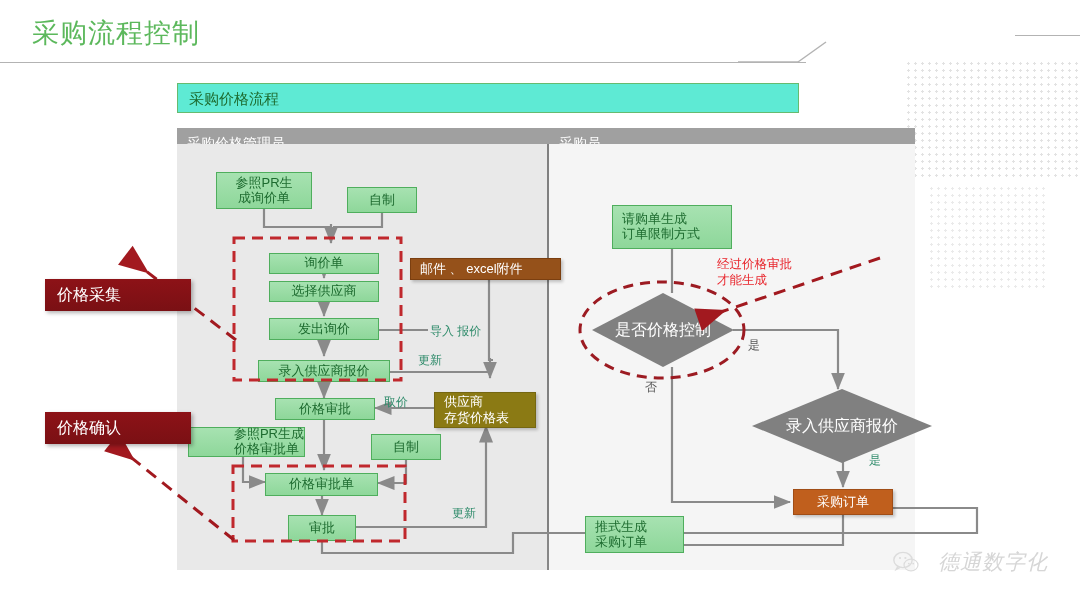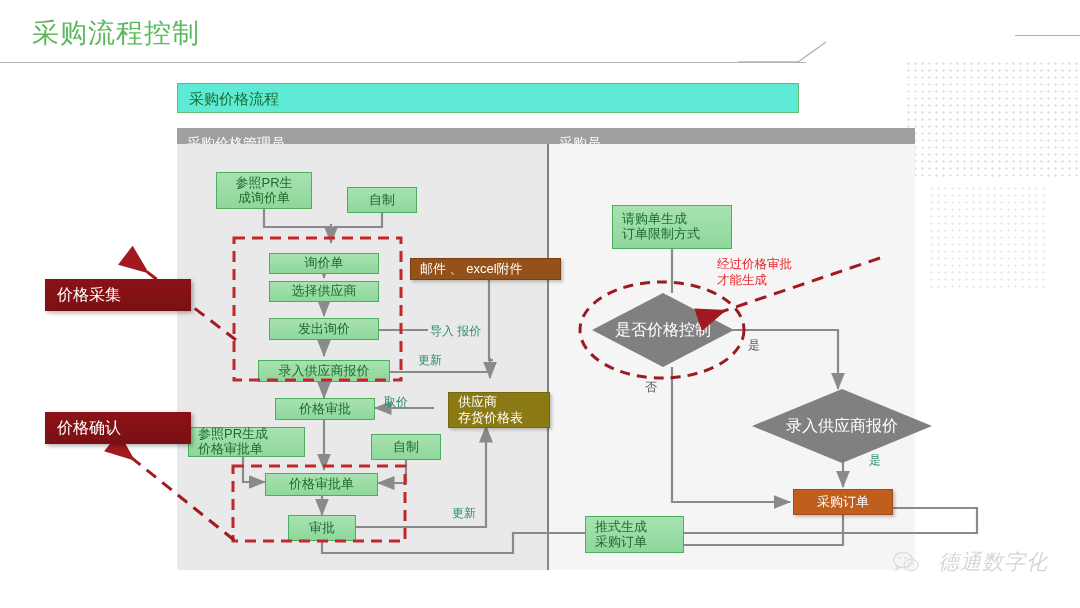--- a/index.html
+++ b/index.html
@@ -356,30 +356,30 @@
   </div>
 
   <div class="node brown left-text" style="left:410px;top:258px;width:151px;height:22px;">
     <span>邮件 、 excel附件</span>
   </div>
 
   <div class="node green" style="left:275px;top:398px;width:100px;height:22px;">
     <span>价格审批</span>
   </div>
 
-  <div class="node green left-text" style="left:188px;top:427px;width:117px;height:30px;white-space:pre-line;">
+  <div class="node green left-text" style="left:188px;top:427px;width:117px;height:30px;white-space:pre-line;justify-content:flex-end;">
     <span>参照PR生成
 价格审批单</span>
   </div>
 
   <div class="node green" style="left:371px;top:434px;width:70px;height:26px;">
     <span>自制</span>
   </div>
 
-  <div class="node olive left-text" style="left:434px;top:392px;width:102px;height:36px;white-space:pre-line;line-height:1.2;margin-left:14px;">
+  <div class="node olive left-text" style="left:434px;top:392px;width:102px;height:36px;white-space:pre-line;line-height:1.2;">
     <span>供应商
 存货价格表</span>
   </div>
 
   <div class="node green" style="left:265px;top:473px;width:113px;height:23px;">
     <span>价格审批单</span>
   </div>
 
   <div class="node green" style="left:288px;top:515px;width:68px;height:26px;">
     <span>审批</span>

